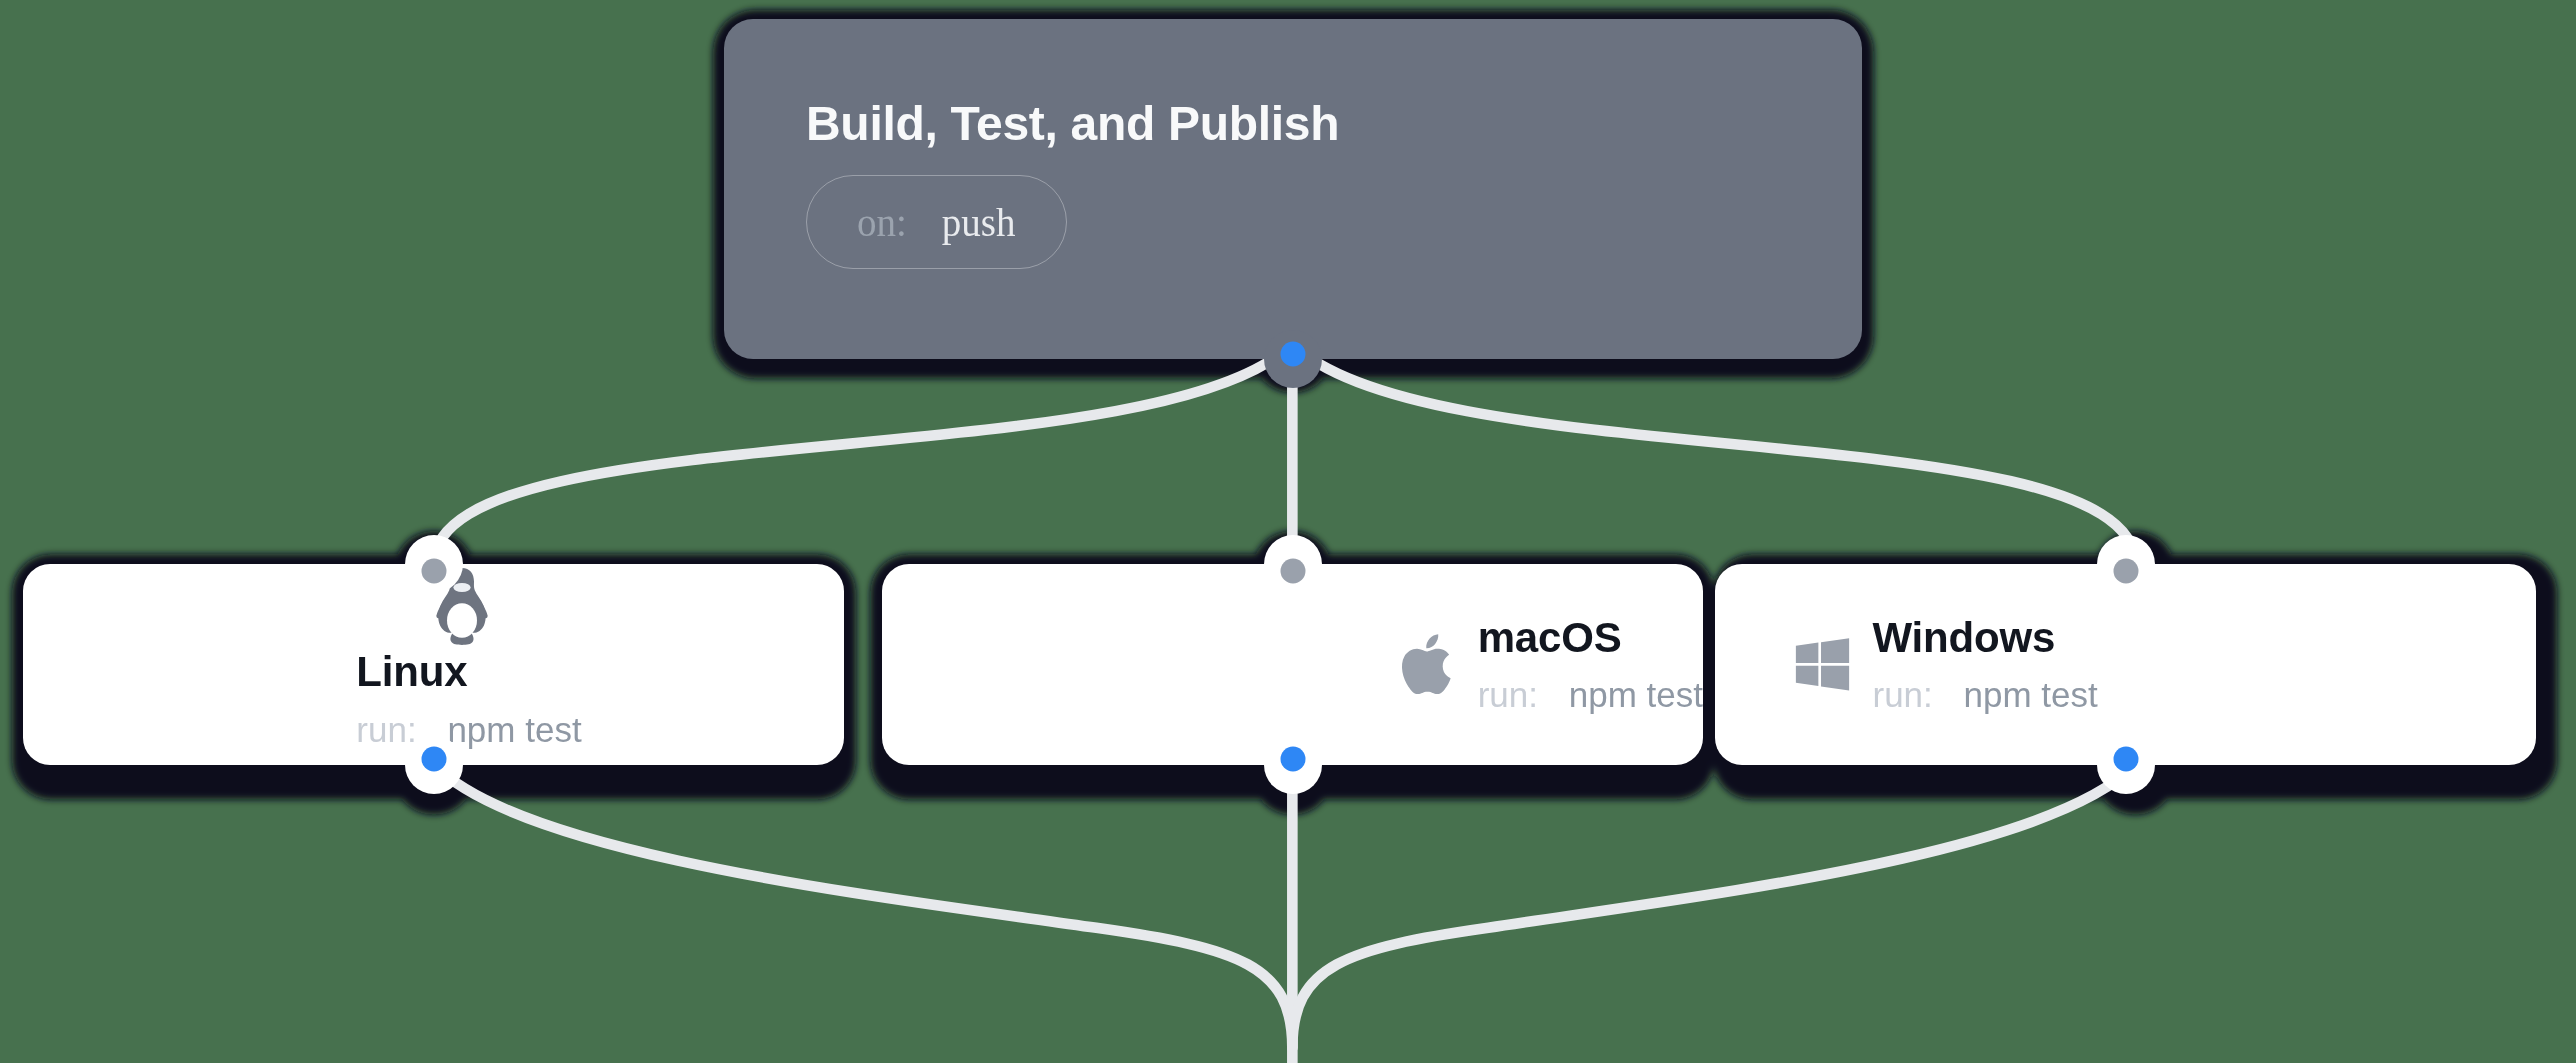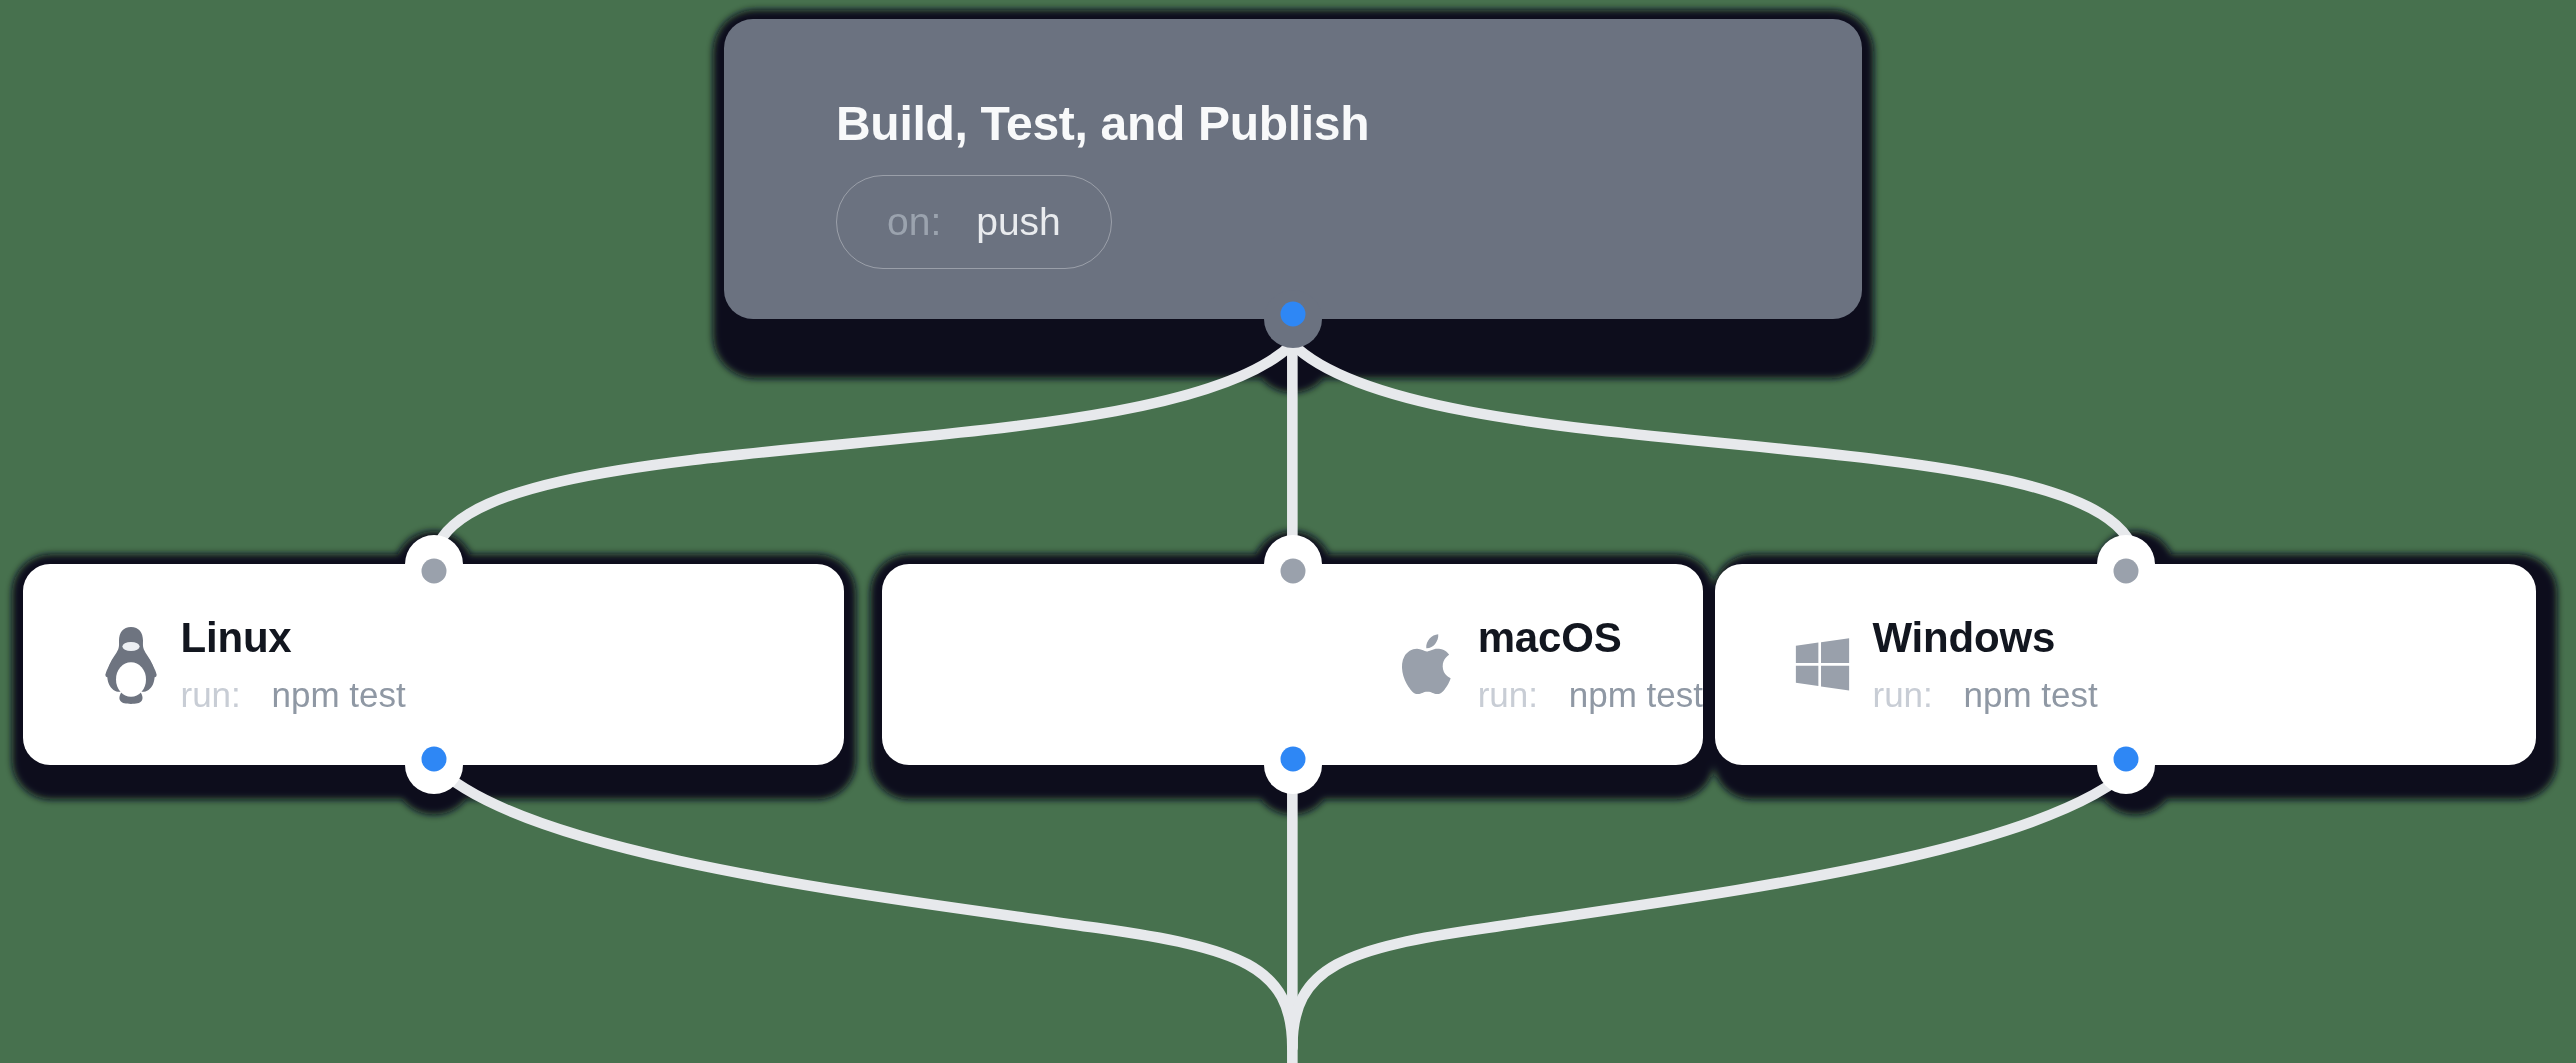--- a/index.html
+++ b/index.html
@@ -6,49 +6,49 @@
   .canvas{
     position:relative;
     width:2576px;height:1063px;
     overflow:hidden;
     background:var(--canvas-bg,#47714e);
     font-family:"Liberation Sans",sans-serif;
   }
   .edges{position:absolute;left:0;top:0;z-index:1;}
   .card{position:absolute;z-index:2;box-sizing:border-box;}
   .trigger{
-    left:724px;top:19.3px;width:1138px;height:300px;
+    left:724px;top:19.3px;width:1138px;height:340px;
     background:var(--node-gray,#6b7280);
     border-radius:29px;
-    padding:77px 0 0 112px;
+    padding:77px 0 0 82px;
   }
   .trigger-title{
     margin:0;
     font-size:48px;line-height:56px;font-weight:600;
     letter-spacing:-0.3px;
     color:#f8f9fa;
   }
   .badge{
     display:inline-flex;align-items:center;
     margin-top:23px;height:92px;padding:0 50px;
     border:1.9px solid rgba(255,255,255,0.32);
     border-radius:48px;
-    font-family:Liberation Sans, sans-serif;
+    font-family:Liberation Serif, serif;
     font-size:39px;
   }
   .badge-label{color:#9ba3ae;}
   .badge-value{color:#e9ebee;margin-left:35px;}
   .job{
     top:564px;width:821px;height:201px;
     background:var(--node-white,#ffffff);
     border-radius:27px;
     display:flex;align-items:center;
     padding-left:71px;
   }
-  .job-linux{left:23px;}
+  .job-linux{left:23px;flex-direction:column;}
   .job-macos{left:882px;justify-content:flex-end;}
   .job-windows{left:1715px;}
   .job-icon{
     width:73px;flex:0 0 73px;margin-right:13.5px;
     display:flex;align-items:center;justify-content:center;
   }
   .job-text{display:flex;flex-direction:column;}
   .job-title{
     margin:0;
     font-size:42px;line-height:50px;font-weight:700;

